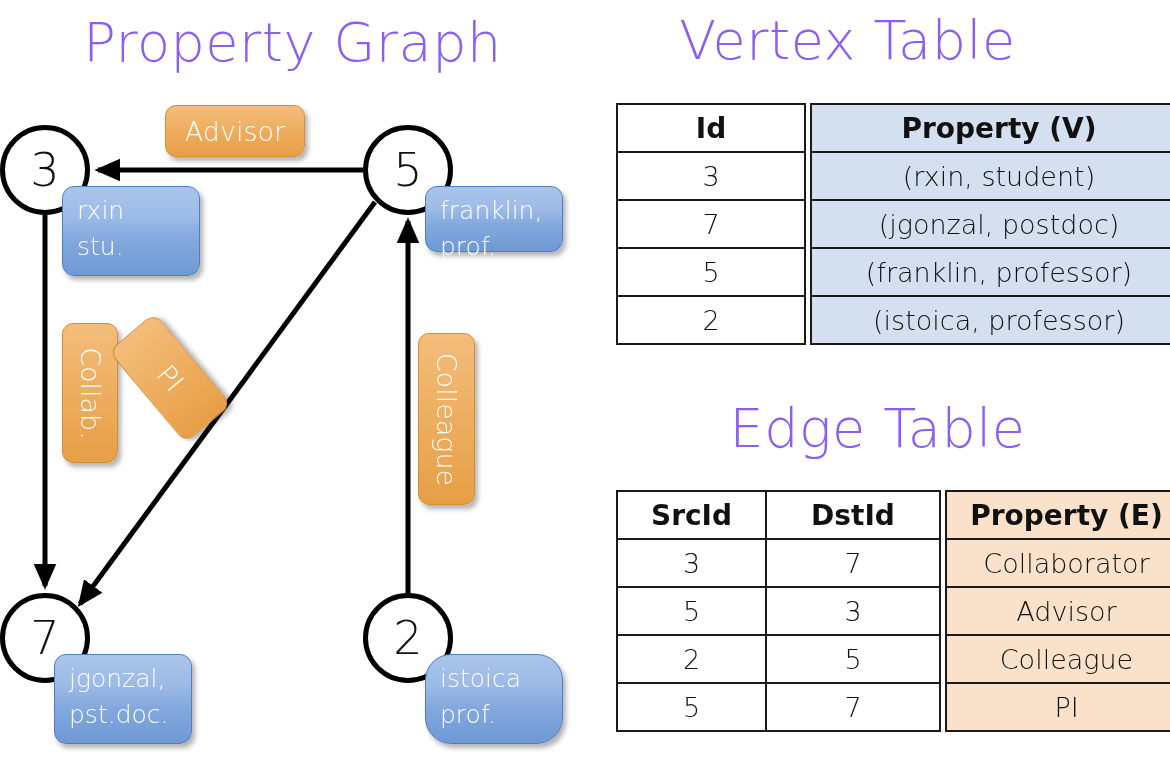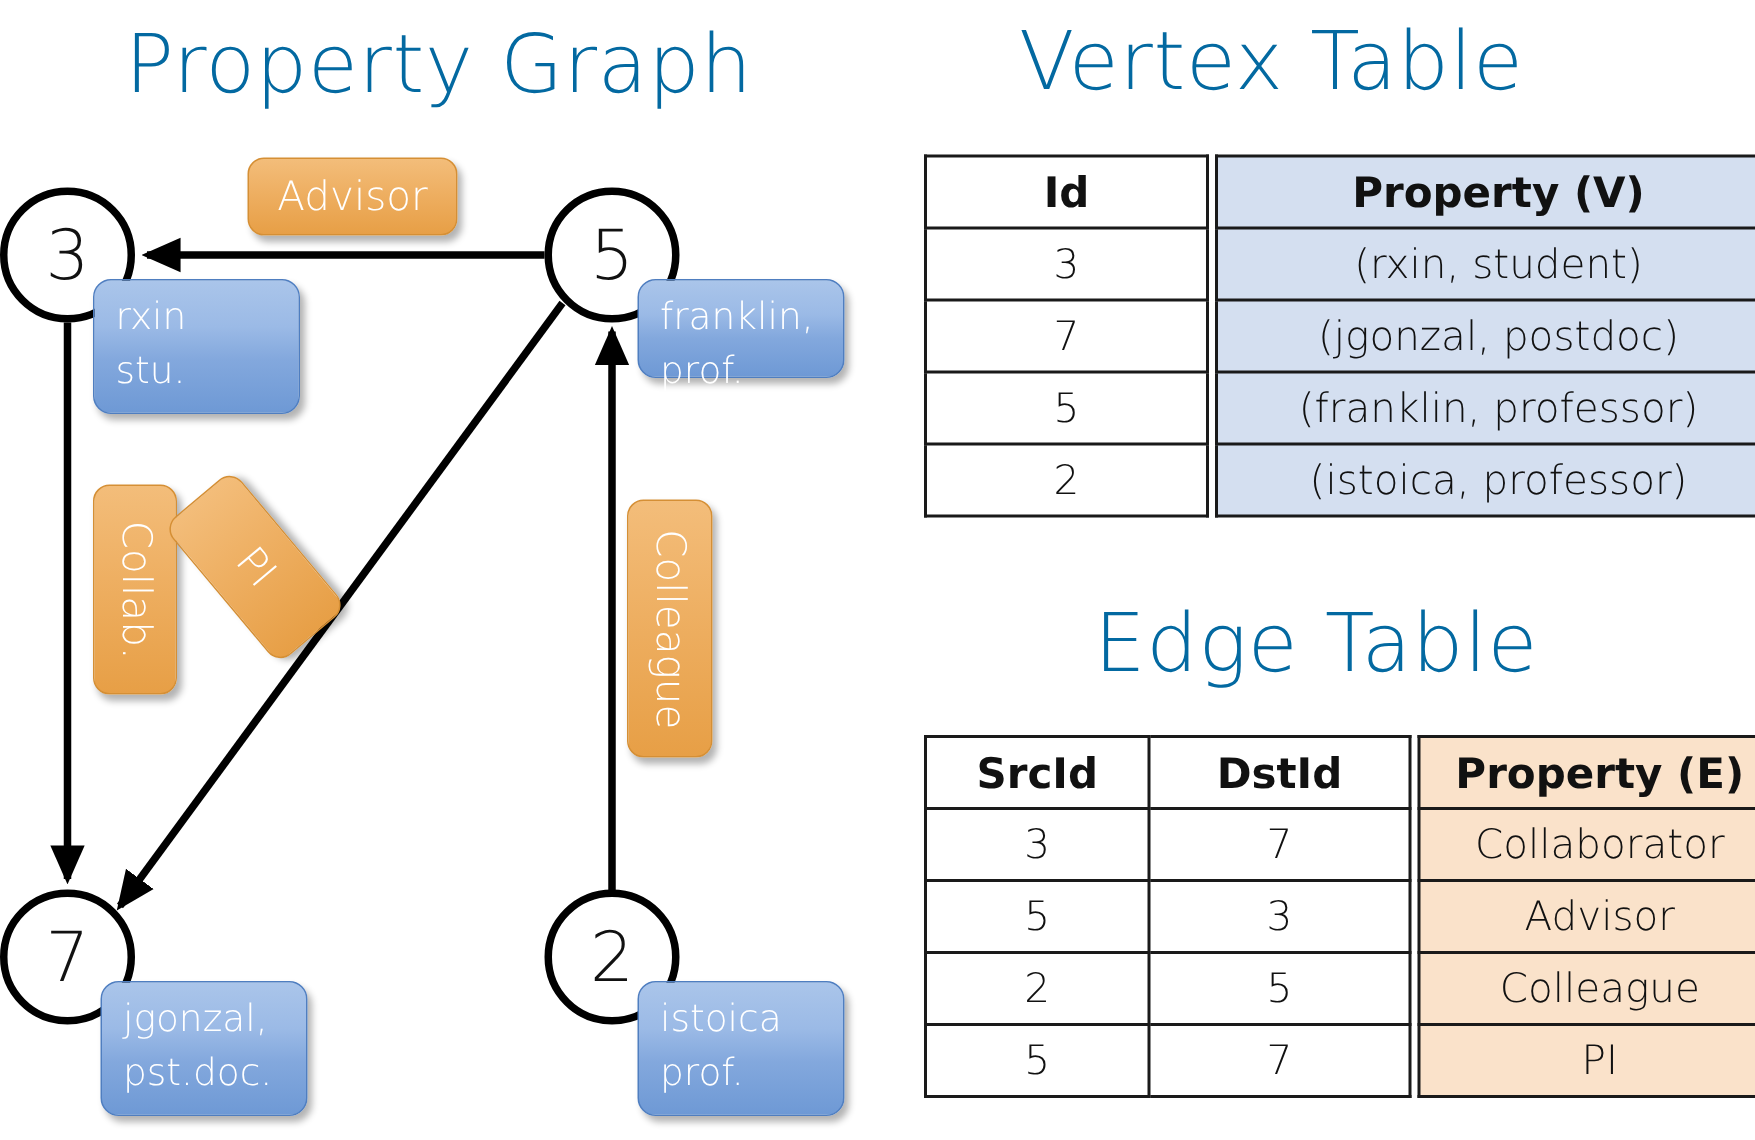--- a/index.html
+++ b/index.html
@@ -2,21 +2,21 @@
 <html><head>
 <meta charset="utf-8">
 <style>
   html,body{margin:0;padding:0;background:#fff;}
   body{width:1170px;height:760px;overflow:hidden;
        font-family:"Liberation Sans","DejaVu Sans",sans-serif;color:#000;}
   #stage{position:relative;width:1170px;height:760px;background:#fff;}
 
   
   .title{position:absolute;font-weight:300;letter-spacing:.5px;
-         color:#0369a1;white-space:nowrap;font-family:"DejaVu Sans",sans-serif;}
+         color:#8b5cf6;white-space:nowrap;font-family:"DejaVu Sans",sans-serif;}
   #t-graph{left:0;top:12px;width:585px;text-align:center;font-size:54px;line-height:62px;}
   #t-vtx  {left:555px;top:10px;width:585px;text-align:center;font-size:54px;line-height:62px;}
   #t-edge {left:585px;top:398px;width:585px;text-align:center;font-size:54px;line-height:62px;}
 
   
   #graph-svg{position:absolute;left:0;top:0;width:585px;height:760px;}
 
   
   .vnode{position:absolute;border:5px solid #000;border-radius:50%;
          background:#fff;box-sizing:border-box;
@@ -103,26 +103,26 @@
   <div class="pbox" style="left:62px;top:186px;width:138px;height:90px;">
     <span>rxin</span>
     <span>stu.</span>
   </div>
 
   <div class="pbox" style="left:425px;top:186px;width:138px;height:66px;">
     <span>franklin,</span>
     <span>prof.</span>
   </div>
 
-  <div class="pbox" style="left:67px;top:654px;width:138px;height:90px;">
+  <div class="pbox" style="left:54px;top:654px;width:138px;height:90px;">
     <span>jgonzal,</span>
     <span>pst.doc.</span>
   </div>
 
-  <div class="pbox" style="left:425px;top:654px;width:138px;height:90px;">
+  <div class="pbox" style="left:425px;top:654px;width:138px;height:90px;border-radius:26px;">
     <span>istoica</span>
     <span>prof.</span>
   </div>
 
   <div class="ebox" style="left:165px;top:105px;width:140px;height:52px;">
     <span class="lbl">Advisor</span>
   </div>
 
   <div class="ebox rot90" style="left:62px;top:323px;width:56px;height:140px;">
     <span class="lbl">Collab.</span>

